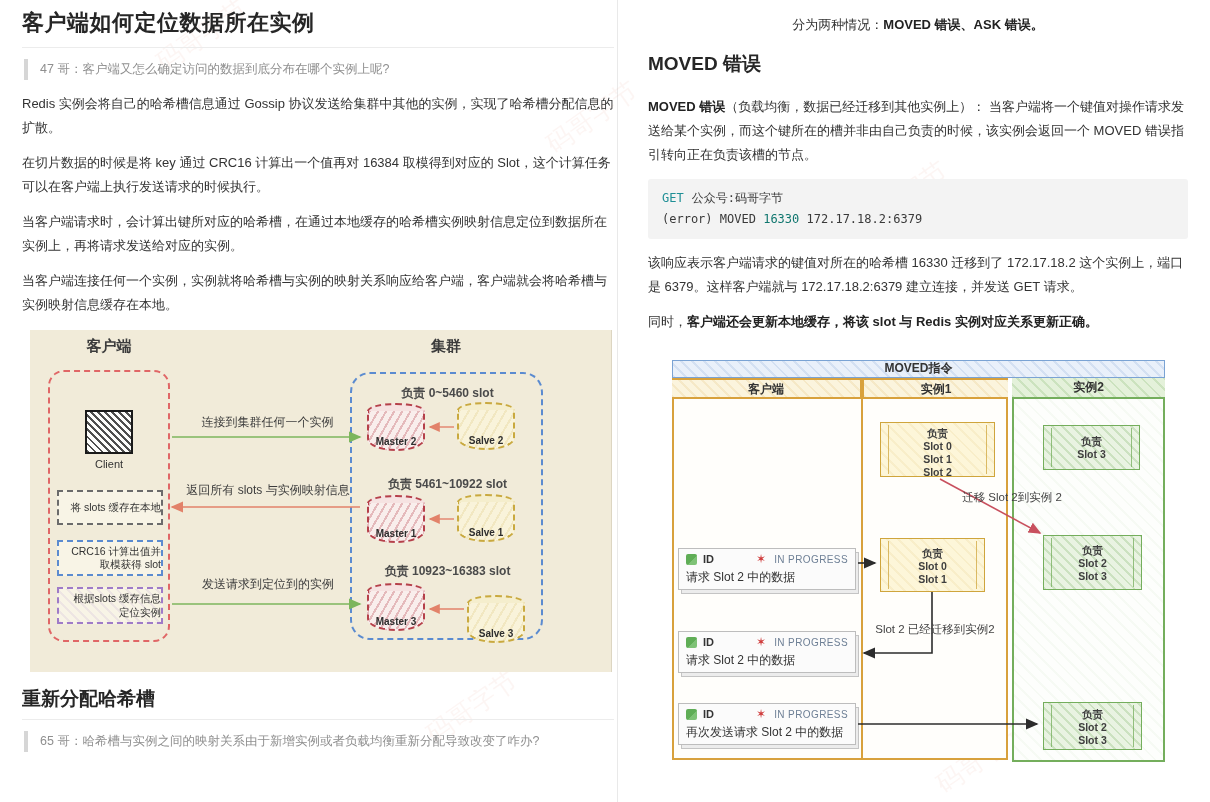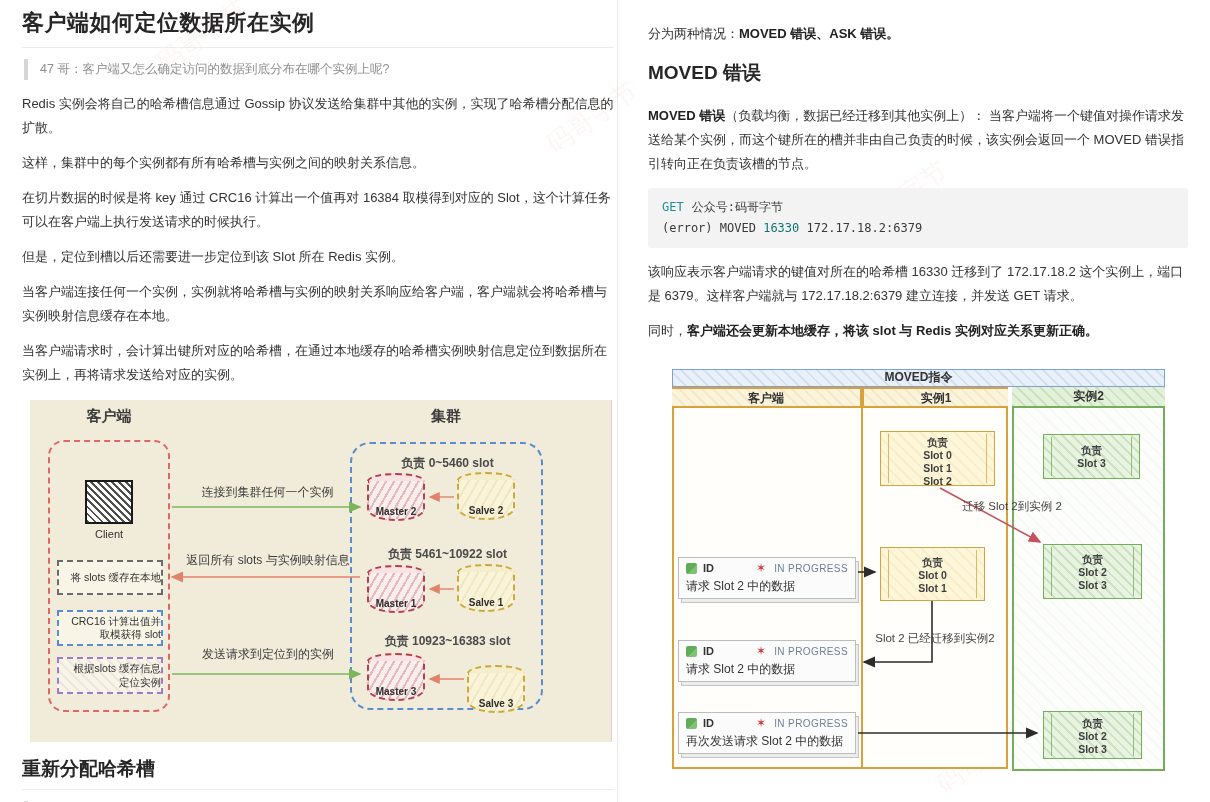--- a/index.html
+++ b/index.html
@@ -99,25 +99,23 @@
   <div class="stamp" style="left:850px; top:180px;">码哥字节</div>
   <div class="stamp" style="left:1010px; top:460px;">码哥字节</div>
   <div class="stamp" style="left:700px; top:680px;">码哥字节</div>
   <div class="stamp" style="left:420px; top:690px;">码哥字节</div>
   <div class="stamp" style="left:930px; top:740px;">码哥字节</div>
 
   <section class="col col-left">
     <h1 class="doc-title">客户端如何定位数据所在实例</h1>
     <div class="quote">47 哥：客户端又怎么确定访问的数据到底分布在哪个实例上呢?</div>
     <p class="para">Redis 实例会将自己的哈希槽信息通过 Gossip 协议发送给集群中其他的实例，实现了哈希槽分配信息的扩散。</p>
-    <p class="para">这样，集群中的每个实例都有所有哈希槽与实例之间的映射关系信息。</p>
     <p class="para">在切片数据的时候是将 key 通过 CRC16 计算出一个值再对 16384 取模得到对应的 Slot，这个计算任务可以在客户端上执行发送请求的时候执行。</p>
-    <p class="para">但是，定位到槽以后还需要进一步定位到该 Slot 所在 Redis 实例。</p>
+    <p class="para">当客户端请求时，会计算出键所对应的哈希槽，在通过本地缓存的哈希槽实例映射信息定位到数据所在实例上，再将请求发送给对应的实例。</p>
     <p class="para">当客户端连接任何一个实例，实例就将哈希槽与实例的映射关系响应给客户端，客户端就会将哈希槽与实例映射信息缓存在本地。</p>
-    <p class="para">当客户端请求时，会计算出键所对应的哈希槽，在通过本地缓存的哈希槽实例映射信息定位到数据所在实例上，再将请求发送给对应的实例。</p>
 
     <div class="ldiag">
       <div class="dg-label" style="left:19px; top:7px; width:120px;">客户端</div>
       <div class="dg-label" style="left:366px; top:7px; width:100px;">集群</div>
 
       <div class="client-frame"></div>
       <div class="cluster-frame"></div>
 
       <div class="client-icon"></div>
       <div class="client-icon-label">Client</div>
@@ -190,21 +188,21 @@
         <line x1="434" y1="279" x2="400" y2="279" stroke="#e2826a" stroke-width="1.4" marker-end="url(#ms)"></line>
       </svg>
     </div>
 
     <h2 class="doc-h2">重新分配哈希槽</h2>
     <div class="quote">65 哥：哈希槽与实例之间的映射关系由于新增实例或者负载均衡重新分配导致改变了咋办?</div>
 
   </section>
 
   <section class="col col-right">
-    <p class="para" style="margin-top:14px;"><span>分为两种情况：</span><b>MOVED 错误、ASK 错误。</b></p>
+    <p class="para" style="margin-top:5px;text-align:center;"><span>分为两种情况：</span><b>MOVED 错误、ASK 错误。</b></p>
     <h2 class="doc-h2" style="border-bottom:none; margin-bottom:6px;">MOVED 错误</h2>
     <p class="para"><b>MOVED 错误</b><span>（负载均衡，数据已经迁移到其他实例上）： 当客户端将一个键值对操作请求发送给某个实例，而这个键所在的槽并非由自己负责的时候，该实例会返回一个 MOVED 错误指引转向正在负责该槽的节点。</span></p>
 
     <div class="codeblock">
       <div><span class="tok-cmd">GET</span><span>公众号:码哥字节</span></div>
       <div><span>(error) MOVED</span> <span class="tok-num">16330</span> <span>172.17.18.2:6379</span></div>
     </div>
 
     <p class="para">该响应表示客户端请求的键值对所在的哈希槽 16330 迁移到了 172.17.18.2 这个实例上，端口是 6379。这样客户端就与 172.17.18.2:6379 建立连接，并发送 GET 请求。</p>
     <p class="para"><span>同时，</span><b>客户端还会更新本地缓存，将该 slot 与 Redis 实例对应关系更新正确。</b></p>

